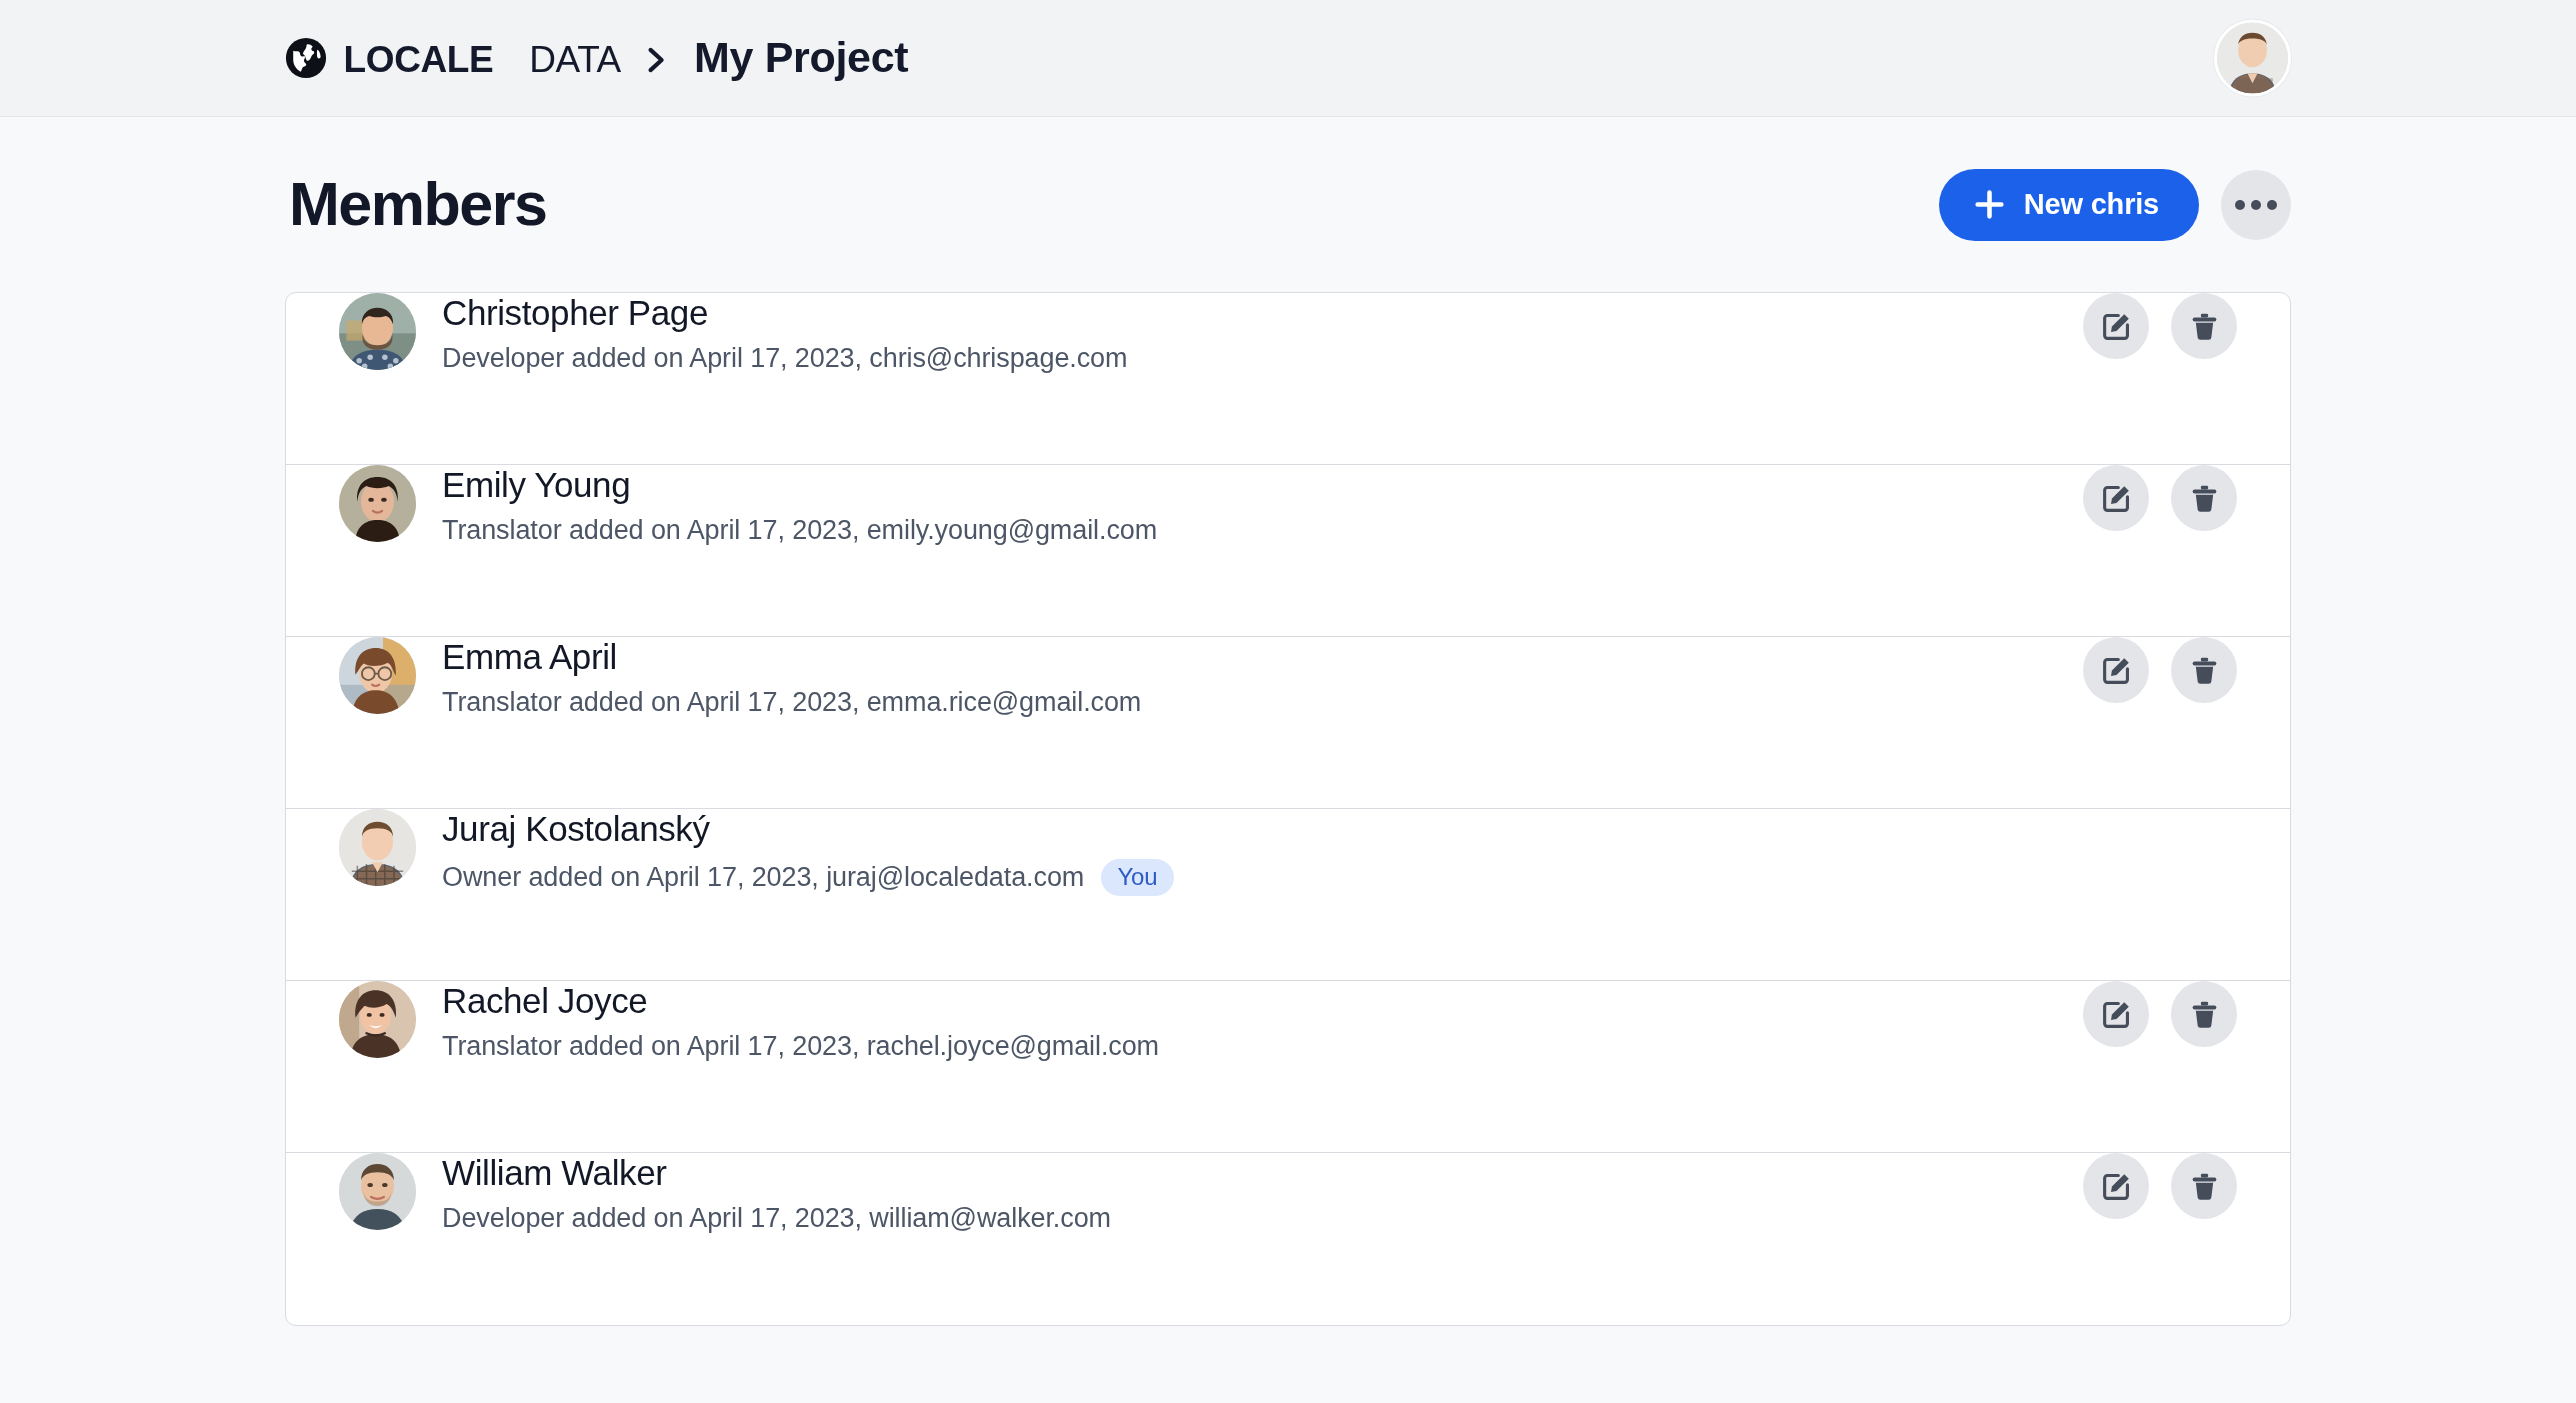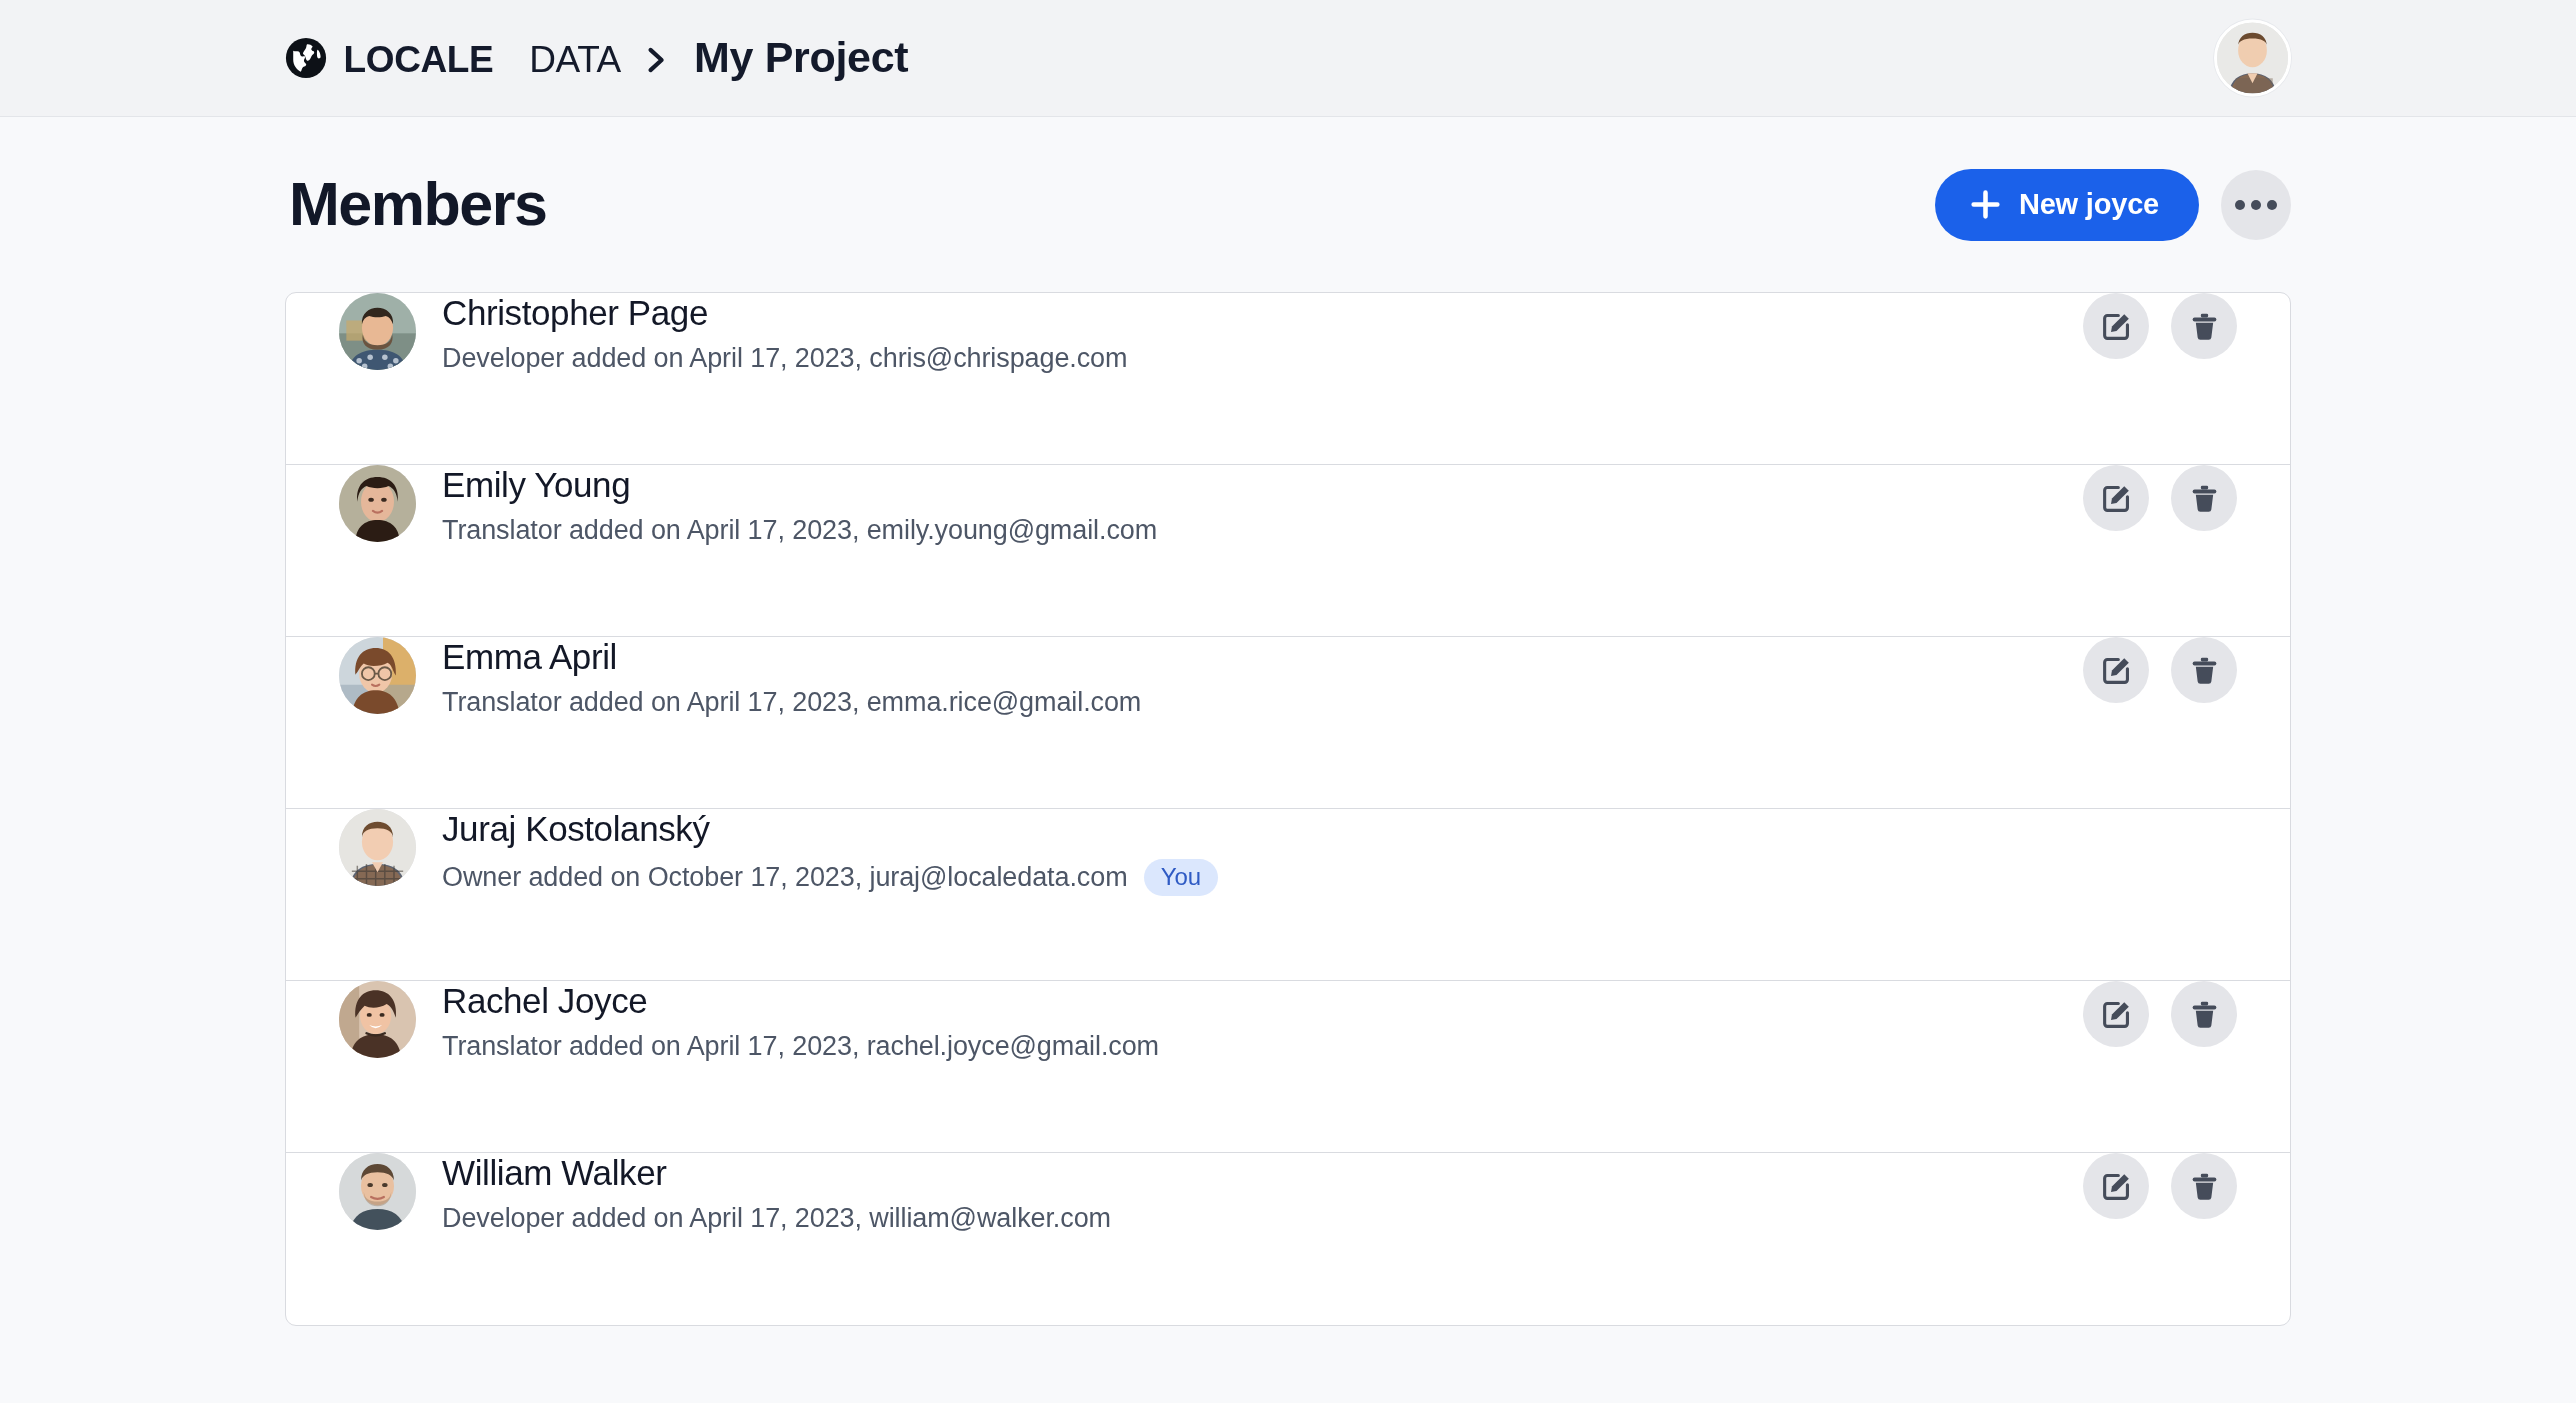--- a/index.html
+++ b/index.html
@@ -243,21 +243,21 @@
 
   <div class="page-head">
     <h1 class="page-title">Members</h1>
     <div class="head-actions">
       <button class="btn-primary">
         <span>
           <svg class="plus-icon" viewBox="0 0 34 34">
             <path d="M17 4 V30 M4 17 H30" stroke="#ffffff" stroke-width="5" stroke-linecap="round"></path>
           </svg>
         </span>
-        <span>New joyce</span>
+        <span>New chris</span>
       </button>
       <button class="btn-more">
         <i></i>
         <i></i>
         <i></i>
       </button>
     </div>
   </div>
 
   <div class="card">
@@ -393,21 +393,21 @@
               <path d="M20 62v22M30 60v24M40 60v24M50 60v24M60 62v22"></path>
               <path d="M14 68h56M14 76h56"></path>
             </g>
           </g>
           <path d="M36 58h12l-6 11z" fill="#f2cdb2"></path>
         </svg>
       </div>
       <div class="member-info">
         <div class="member-name">Juraj Kostolanský</div>
         <div class="member-meta">
-          <span>Owner added on October 17, 2023, juraj@localedata.com</span>
+          <span>Owner added on April 17, 2023, juraj@localedata.com</span>
           <span class="badge-you">You</span>
         </div>
       </div>
       <div class="row-actions empty"></div>
     </div>
 
     <div class="member-row">
       <div class="avatar">
         <svg viewBox="0 0 84 84">
           <rect width="84" height="84" fill="#d9c4b0"></rect>

